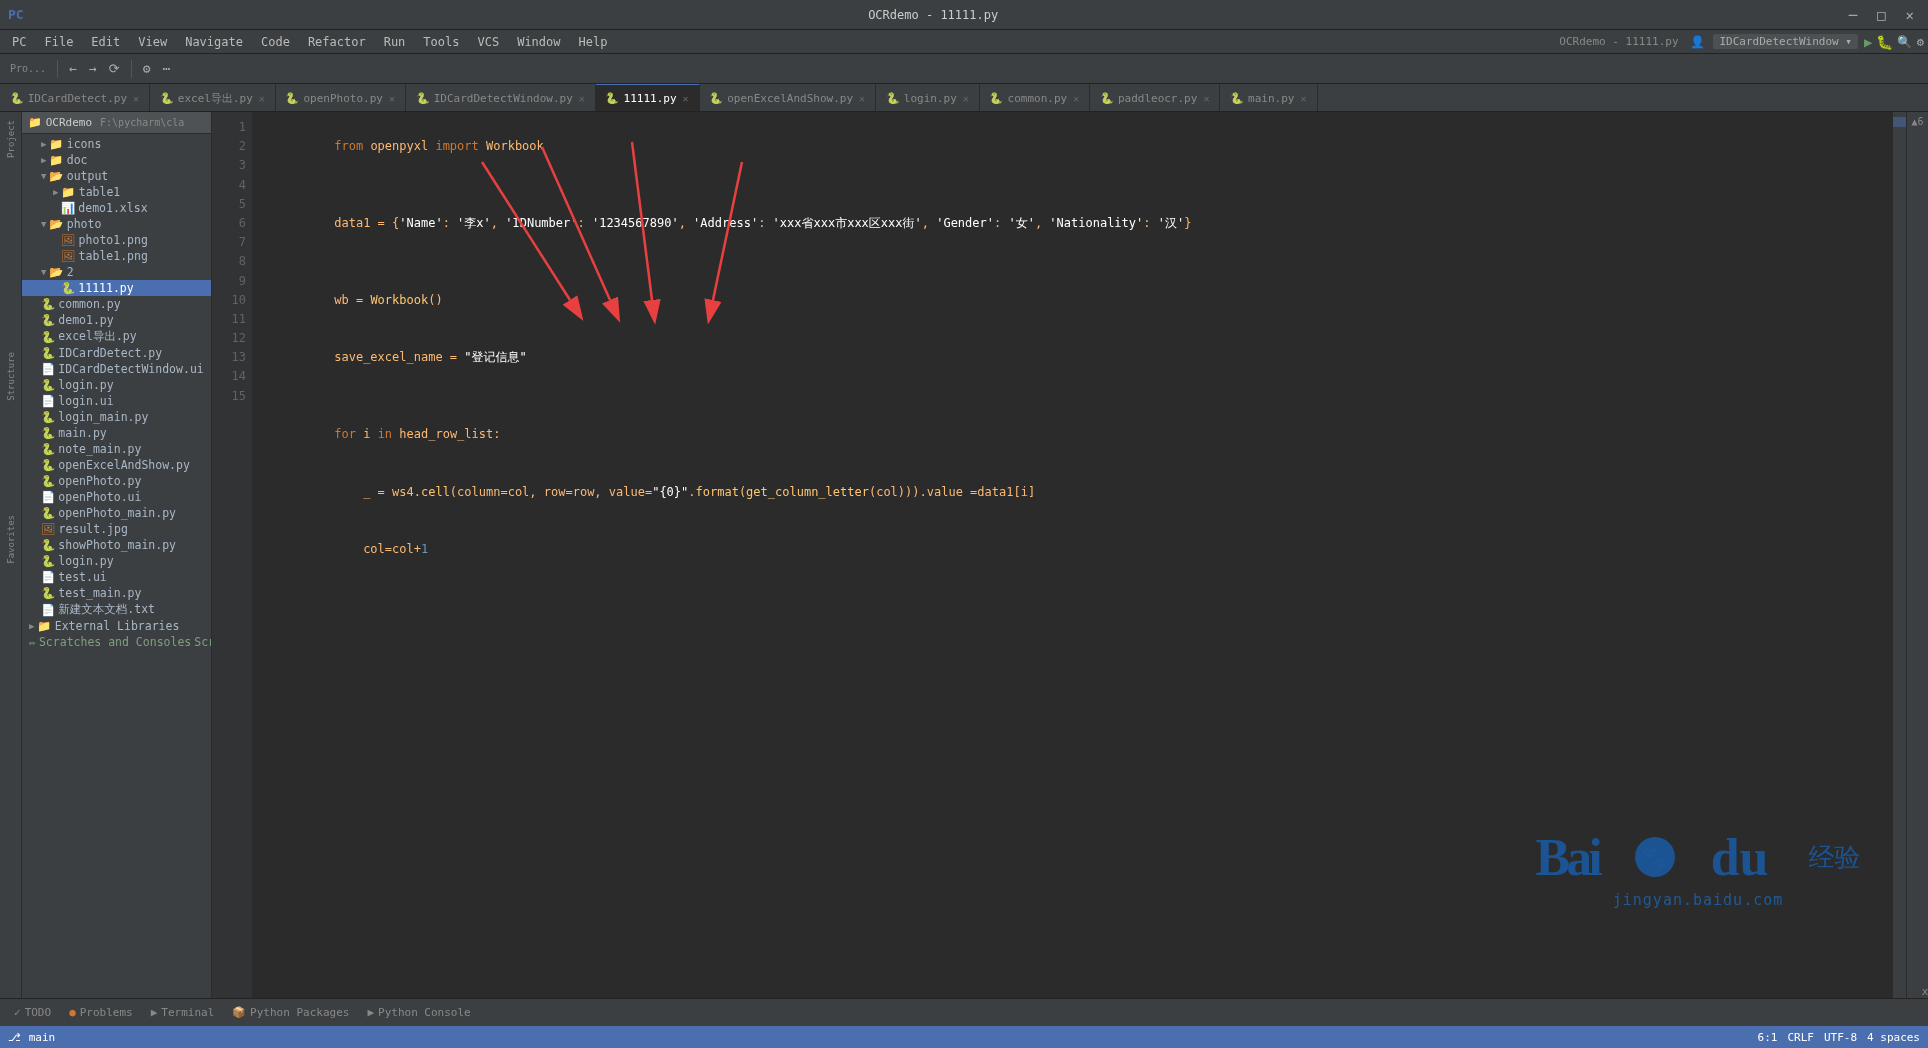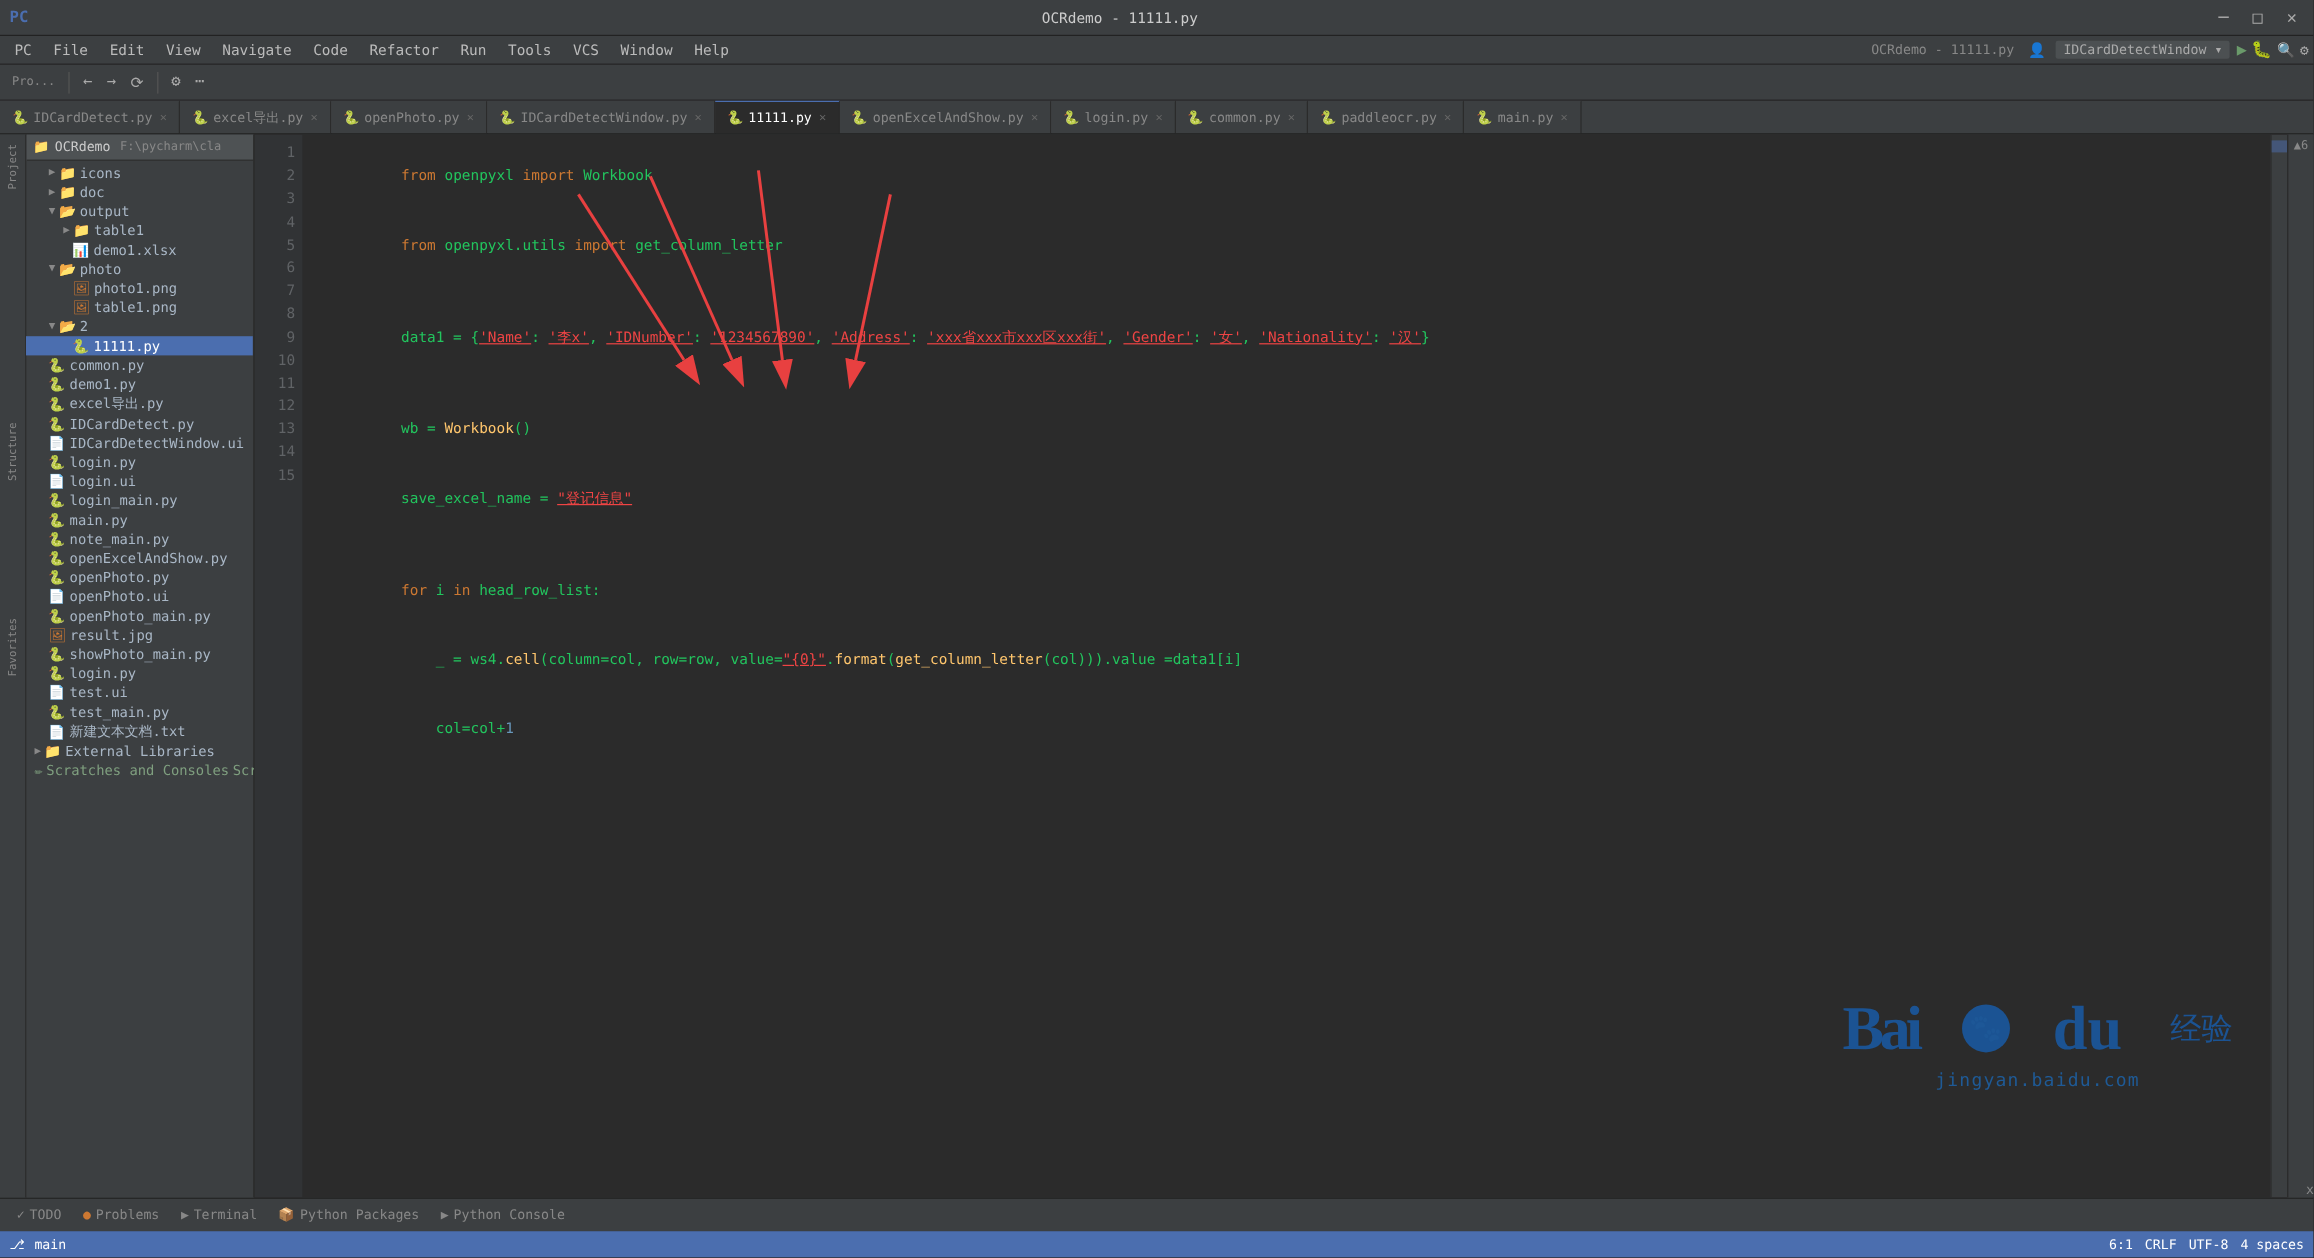--- a/index.html
+++ b/index.html
@@ -192,23 +192,23 @@
       flex: 1;
       padding: 6px 10px;
       font-size: 12px;
       line-height: 1.6;
       overflow: auto;
       position: relative;
     }
     .code-line { white-space: pre; position: relative; min-height: 19px; }
     .kw { color: #cc7832; }
     .fn { color: #ffc66d; }
-    .str { color: #ef4444; text-decoration: underline; }
+    .str { color: #ffffff; }
     .num { color: #6897bb; }
-    .var { color: #22c55e; }
+    .var { color: #fdba74; }
 
     
     #right-gutter {
       width: 14px;
       background: #3c3f41;
       border-left: 1px solid #2b2b2b;
     }
 
     
     #bottom-tabs {
@@ -601,23 +601,20 @@
         <div>12</div>
         <div>13</div>
         <div>14</div>
         <div>15</div>
       </div>
 
       <div id="code-area">
         <div class="code-line">
           <span class="kw">from</span><span class="var"> openpyxl </span><span class="kw">import</span><span class="var"> Workbook</span>
         </div>
-        <div class="code-line">
-          <span class="kw">from</span><span class="var"> openpyxl.utils </span><span class="kw">import</span><span class="var"> get_column_letter</span>
-        </div>
         <div class="code-line">&nbsp;</div>
         <div class="code-line">
           <span class="var">data1 = {</span><span class="str">'Name'</span><span class="var">: </span><span class="str">'李x'</span><span class="var">, </span><span class="str">'IDNumber'</span><span class="var">: </span><span class="str">'1234567890'</span><span class="var">, </span><span class="str">'Address'</span><span class="var">: </span><span class="str">'xxx省xxx市xxx区xxx街'</span><span class="var">, </span><span class="str">'Gender'</span><span class="var">: </span><span class="str">'女'</span><span class="var">, </span><span class="str">'Nationality'</span><span class="var">: </span><span class="str">'汉'</span><span class="var">}</span>
         </div>
         <div class="code-line">&nbsp;</div>
         <div class="code-line">
           <span class="var">wb = </span><span class="fn">Workbook</span><span class="var">()</span>
         </div>
         <div class="code-line">
           <span class="var">save_excel_name = </span><span class="str">"登记信息"</span>

